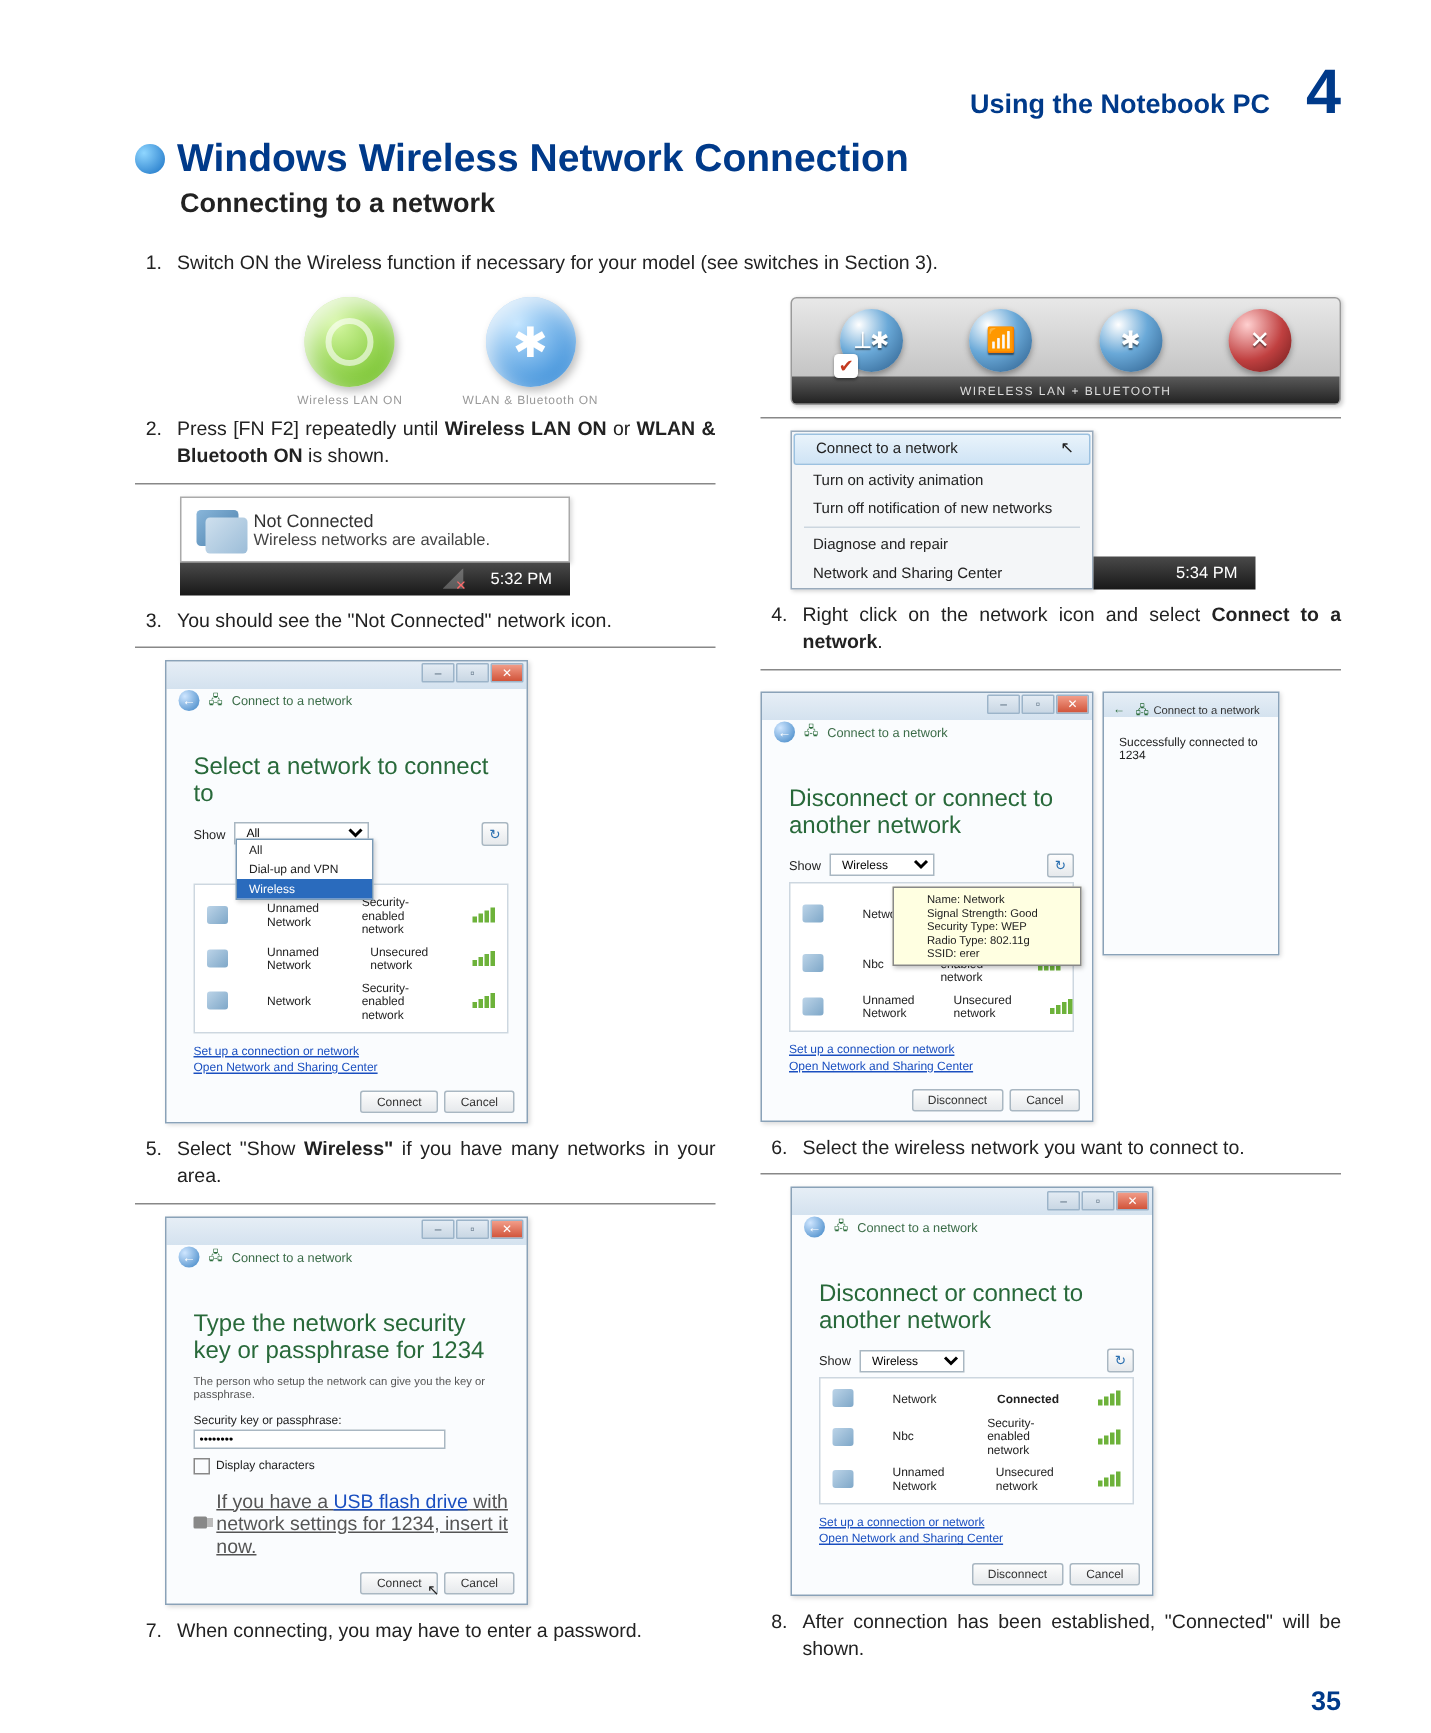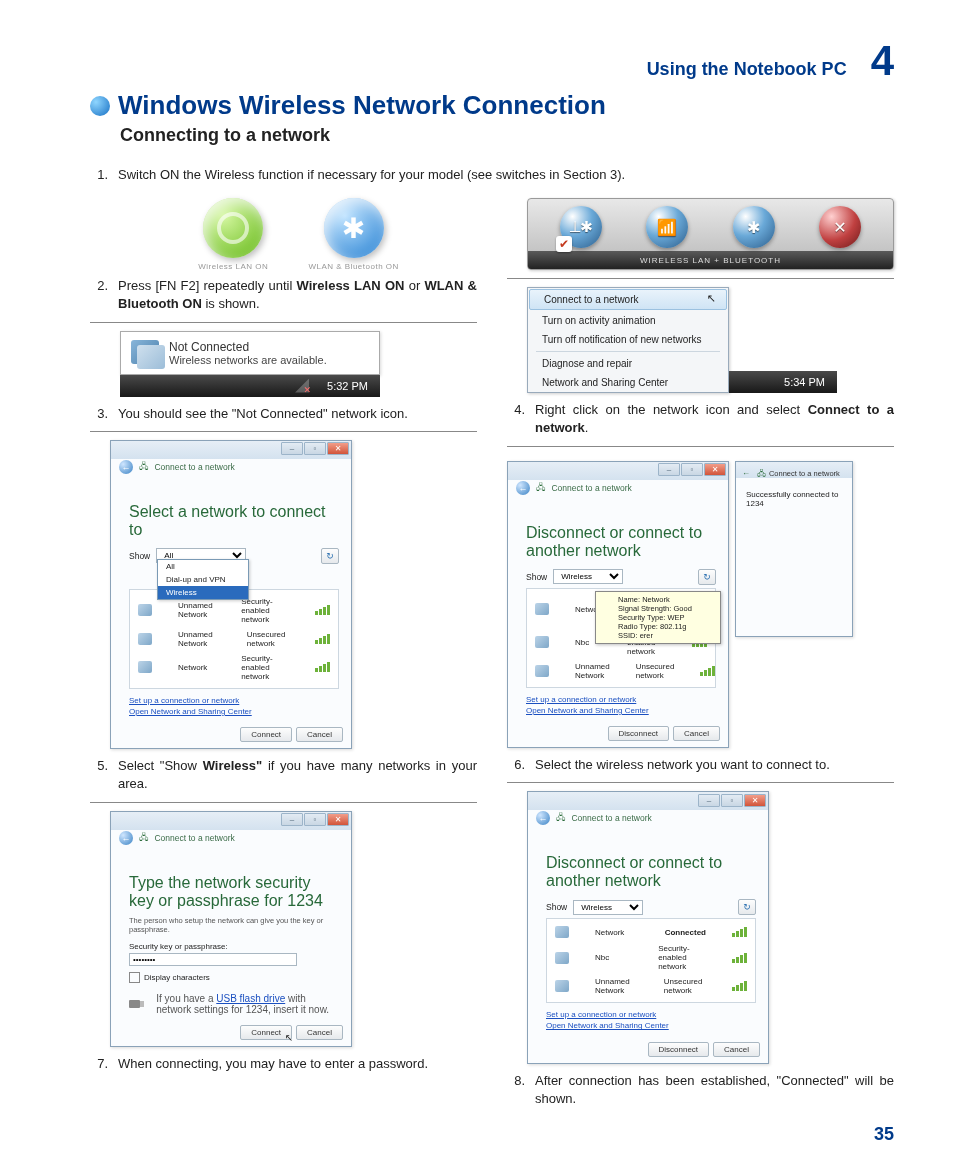--- a/index.html
+++ b/index.html
@@ -394,21 +394,21 @@
     box-shadow:1px 1px 3px rgba(0,0,0,.25);
   }
   .side-note{
     border:1px solid #8aa2b8;
     background:linear-gradient(#e6eef6,#d4e2ef 16px,#fafcfe 16px);
     font-size:8px;
     padding:20px 6px 6px 10px;
     line-height:1.2;
     box-shadow:1px 1px 3px rgba(0,0,0,.15);
   }
-  .usb-row{display:flex;gap:16px;align-items:center;font-size:10px;color:#555;margin-top:10px;}
+  .usb-row{display:flex;gap:6px;align-items:center;font-size:13px;color:#555;margin-top:10px;text-decoration:underline;}
   .usb-ico{width:20px;height:8px;background:#888;border-radius:1px;position:relative;}
   .usb-ico::after{content:"";position:absolute;right:-4px;top:1px;width:4px;height:6px;background:#bbb;}
   .page-num {
     text-align: right;
     color: #003a8a;
     font-weight: bold;
     font-size: 18px;
     margin-top: 8px;
   }
   .just { text-align: justify; }

